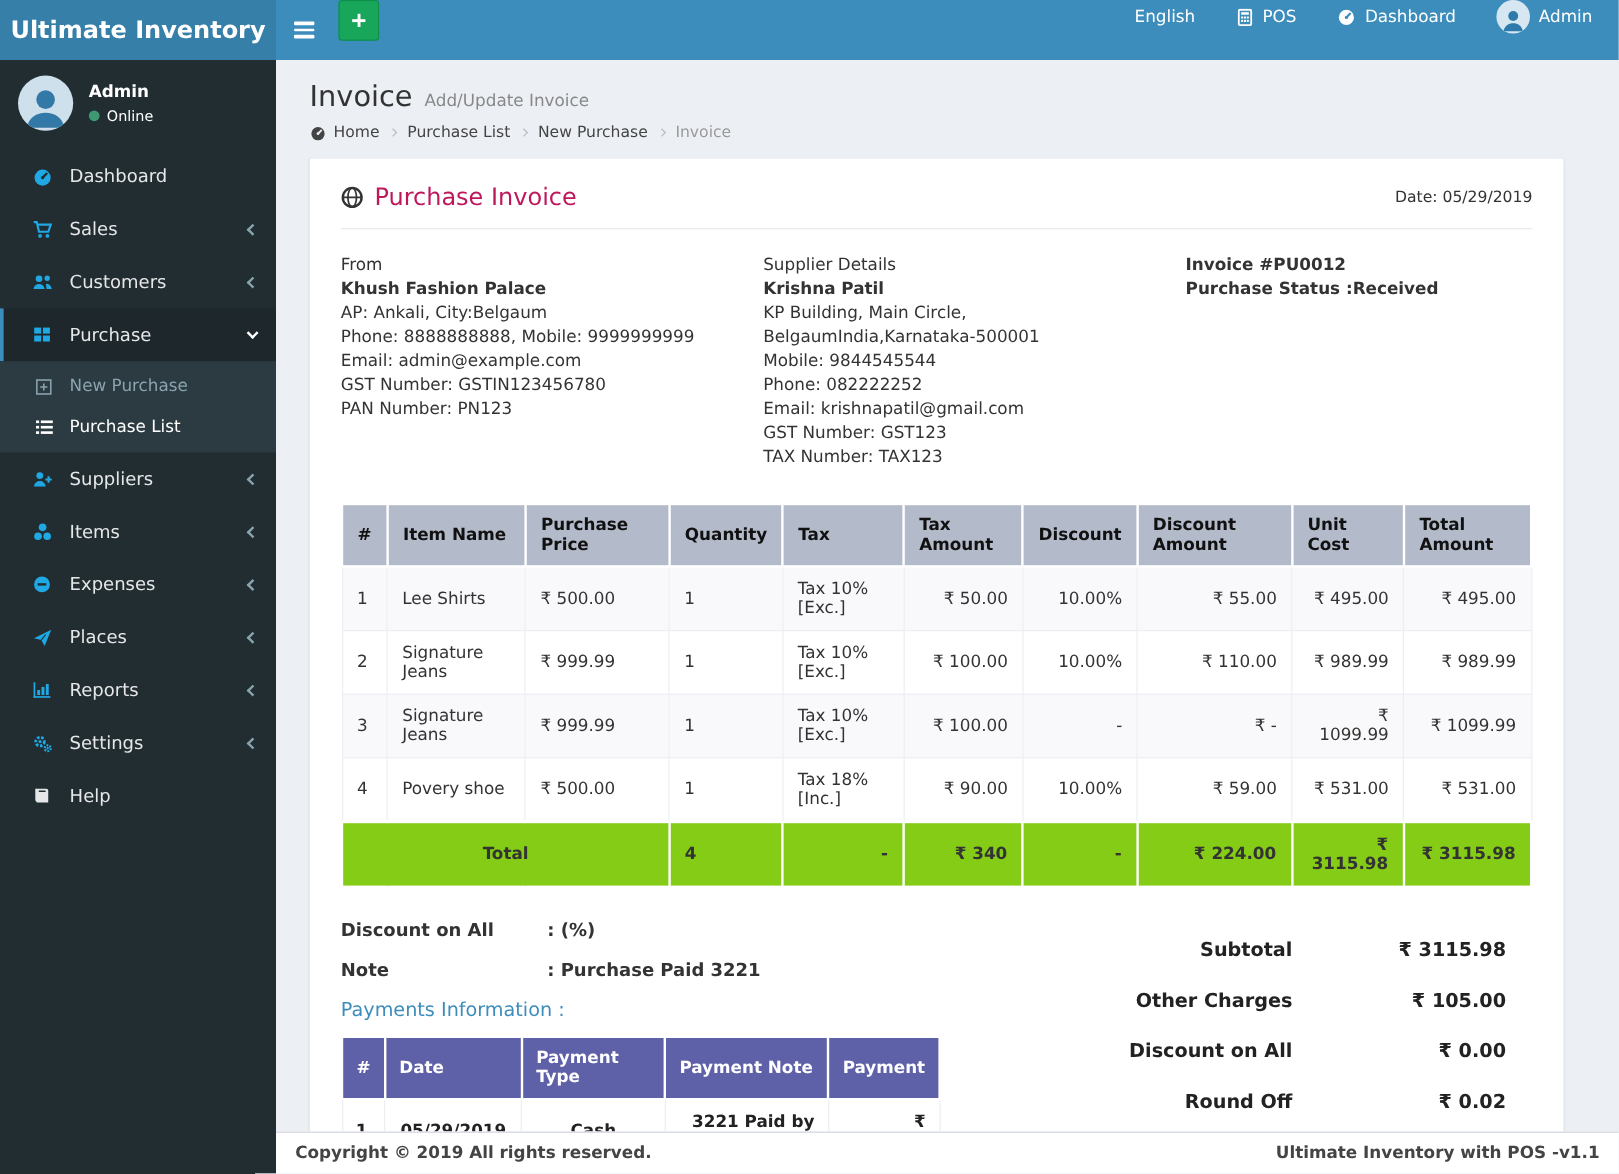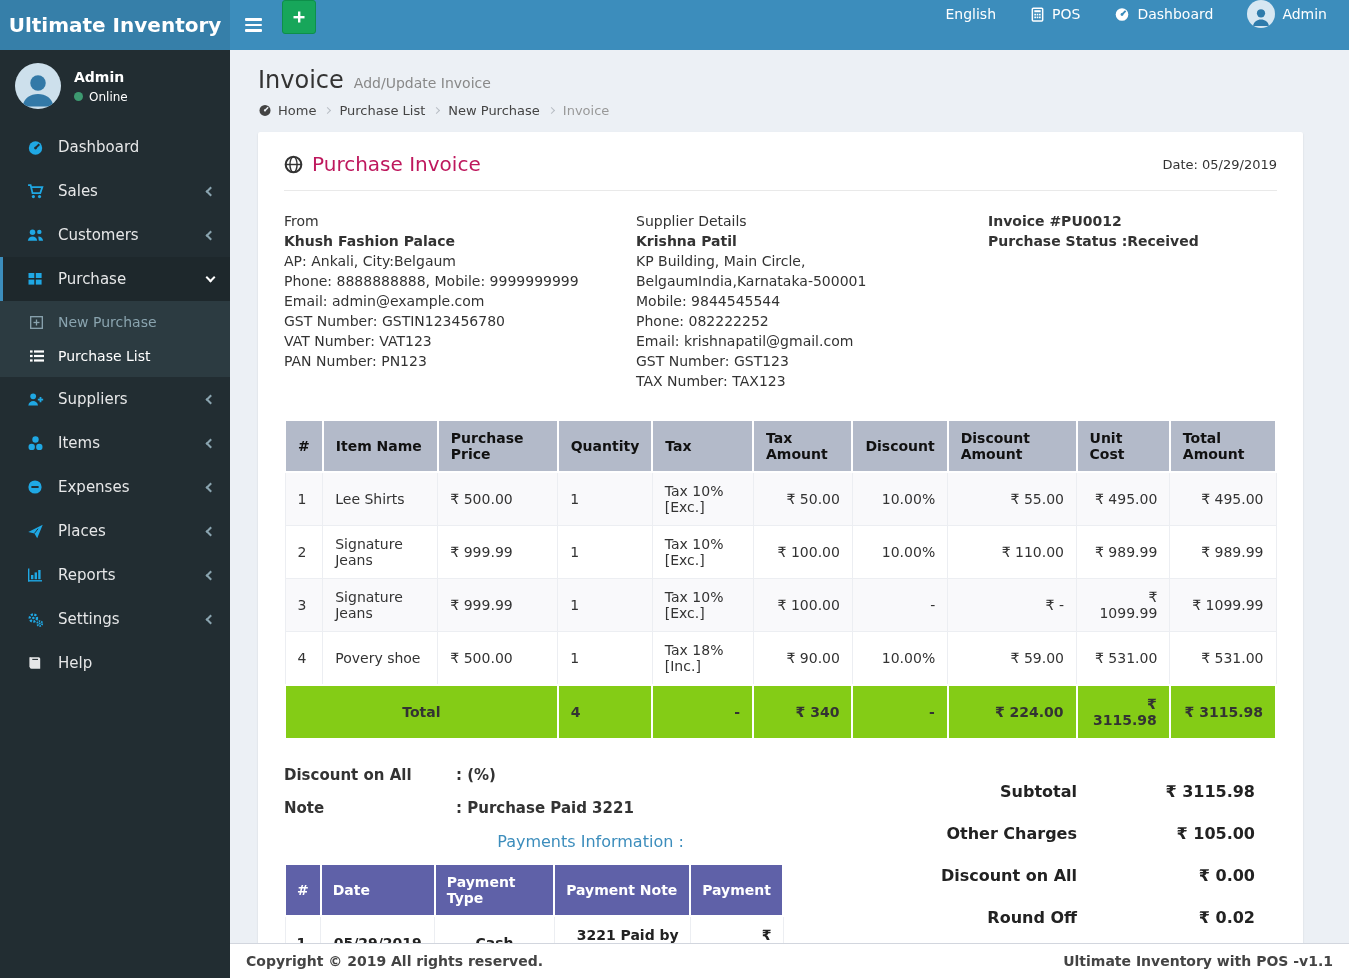--- a/index.html
+++ b/index.html
@@ -43,21 +43,21 @@
   .submenu-item.active{ color:#fff; }
 
   
   .main{ flex:1; min-width:0; display:flex; flex-direction:column; background:#ecf0f5; }
   .content{ flex:1; overflow:hidden; padding:14px 15px 0; }
   .page-head{ display:flex; justify-content:space-between; align-items:flex-start; padding:2px 0 14px 13px;flex-direction:column; }
   .page-title-wrap{ display:flex; align-items:baseline; gap:10px; }
   .page-title{ font-size:24px; font-weight:normal; color:#333; }
   .page-subtitle{ font-size:14px; color:#888; }
   .breadcrumb{ display:flex; align-items:center; gap:9px; font-size:13px; color:#444; padding-top:9px; }
-  .crumb{ display:flex; gap:6px; cursor:pointer; }
+  .crumb{ display:flex; align-items:center; gap:6px; cursor:pointer; }
   .crumb.current{ color:#999; cursor:default; }
   .crumb-sep{ width:5px; height:5px; border-right:1.5px solid #b8bec4; border-bottom:1.5px solid #b8bec4; transform:rotate(-45deg); }
 
   .card{ background:#fff; border-radius:2px; box-shadow:0 1px 2px rgba(0,0,0,.12); margin:0 31px 18px 13px; padding:20px 26px 26px; }
   .card-head{ display:flex; justify-content:space-between; align-items:center; padding-bottom:14px; border-bottom:1px solid #e9e9e9; }
   .card-title{ display:flex; align-items:center; gap:9px; font-size:20px; color:#be185d; }
   .card-date{ font-size:13px; color:#333; }
 
   .info-row{ display:flex; margin-top:20px; line-height:20px; }
   .info-col{ width:352px; padding-right:28px; }
@@ -71,21 +71,21 @@
   .items td{ padding:10px 12px; border:1px solid #eceef2; }
   .items tbody tr:nth-child(odd){ background:#f9f9fb; }
   .items td.num, .items th.num{ text-align:right; }
   .items tfoot td{ background:#84cc16; font-weight:bold; border:2px solid #fff; }
   .items tfoot td.ctr{ text-align:center; }
 
   .below-flex{ display:flex; margin-top:26px; }
   .left-col{ flex:1; }
   .dn-row{ display:flex; font-size:15px; font-weight:bold; margin-bottom:15px; }
   .dn-label{ width:172px; }
-  .pay-title{ color:#3c8dbc; font-size:16px; margin:14px 0 12px; font-weight:normal;text-align:center; }
+  .pay-title{ color:#3c8dbc; font-size:16px; margin:14px 0 12px; font-weight:normal; }
   table.pay{ width:500px; border-collapse:collapse; font-size:14px; font-weight:bold; }
   .pay th{ background:#5f61a8; color:#fff; text-align:left; padding:9px 11px; border:2px solid #fff; }
   .pay td{ padding:10px 11px; border:1px solid #eceef2; color:#222; }
   .pay td.ctr{ text-align:center; }
   .pay td.rt{ text-align:right; }
 
   .summary{ width:380px; padding:16px 22px 0 0; }
   .sum-row{ display:flex; margin-bottom:23px; font-size:16px; font-weight:bold; color:#222; }
   .sum-label{ flex:1; text-align:right; }
   .sum-value{ width:178px; text-align:right; }
@@ -376,21 +376,20 @@
         </div>
 
         <div class="info-row">
           <div class="info-col">
             <p>From</p>
             <p class="bold">Khush Fashion Palace</p>
             <p>AP: Ankali, City:Belgaum</p>
             <p>Phone: 8888888888, Mobile: 9999999999</p>
             <p>Email: admin@example.com</p>
             <p>GST Number: GSTIN123456780</p>
-            <p>VAT Number: VAT123</p>
             <p>PAN Number: PN123</p>
           </div>
           <div class="info-col">
             <p>Supplier Details</p>
             <p class="bold">Krishna Patil</p>
             <p>KP Building, Main Circle, BelgaumIndia,Karnataka-500001</p>
             <p>Mobile: 9844545544</p>
             <p>Phone: 082222252</p>
             <p>Email: krishnapatil@gmail.com</p>
             <p>GST Number: GST123</p>

